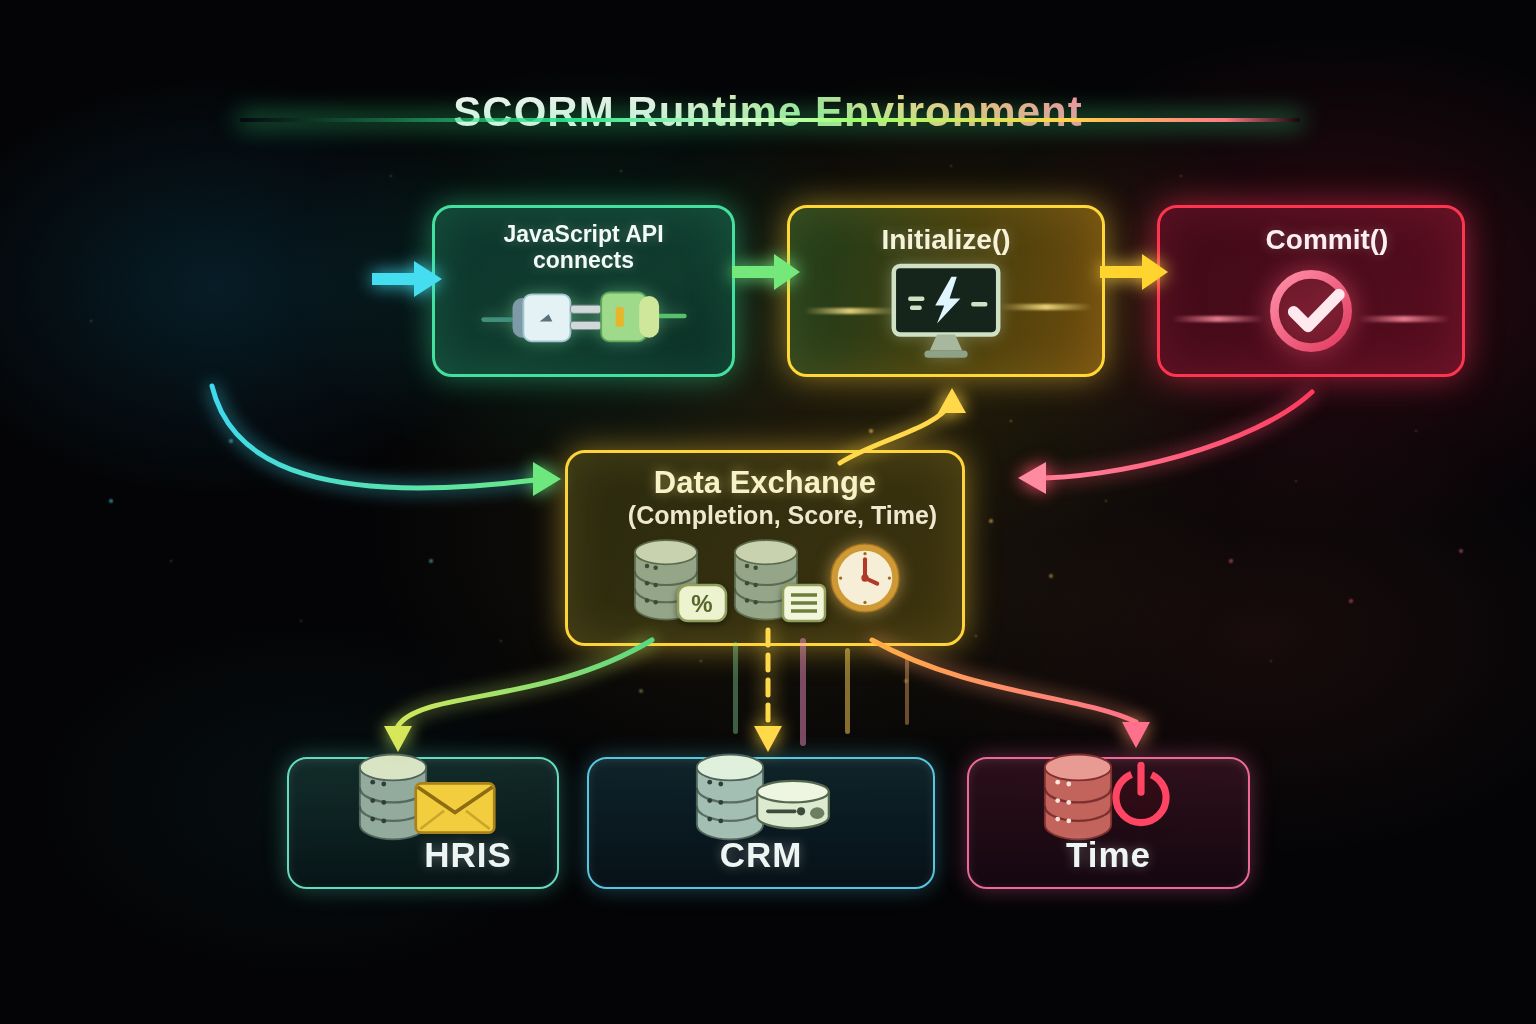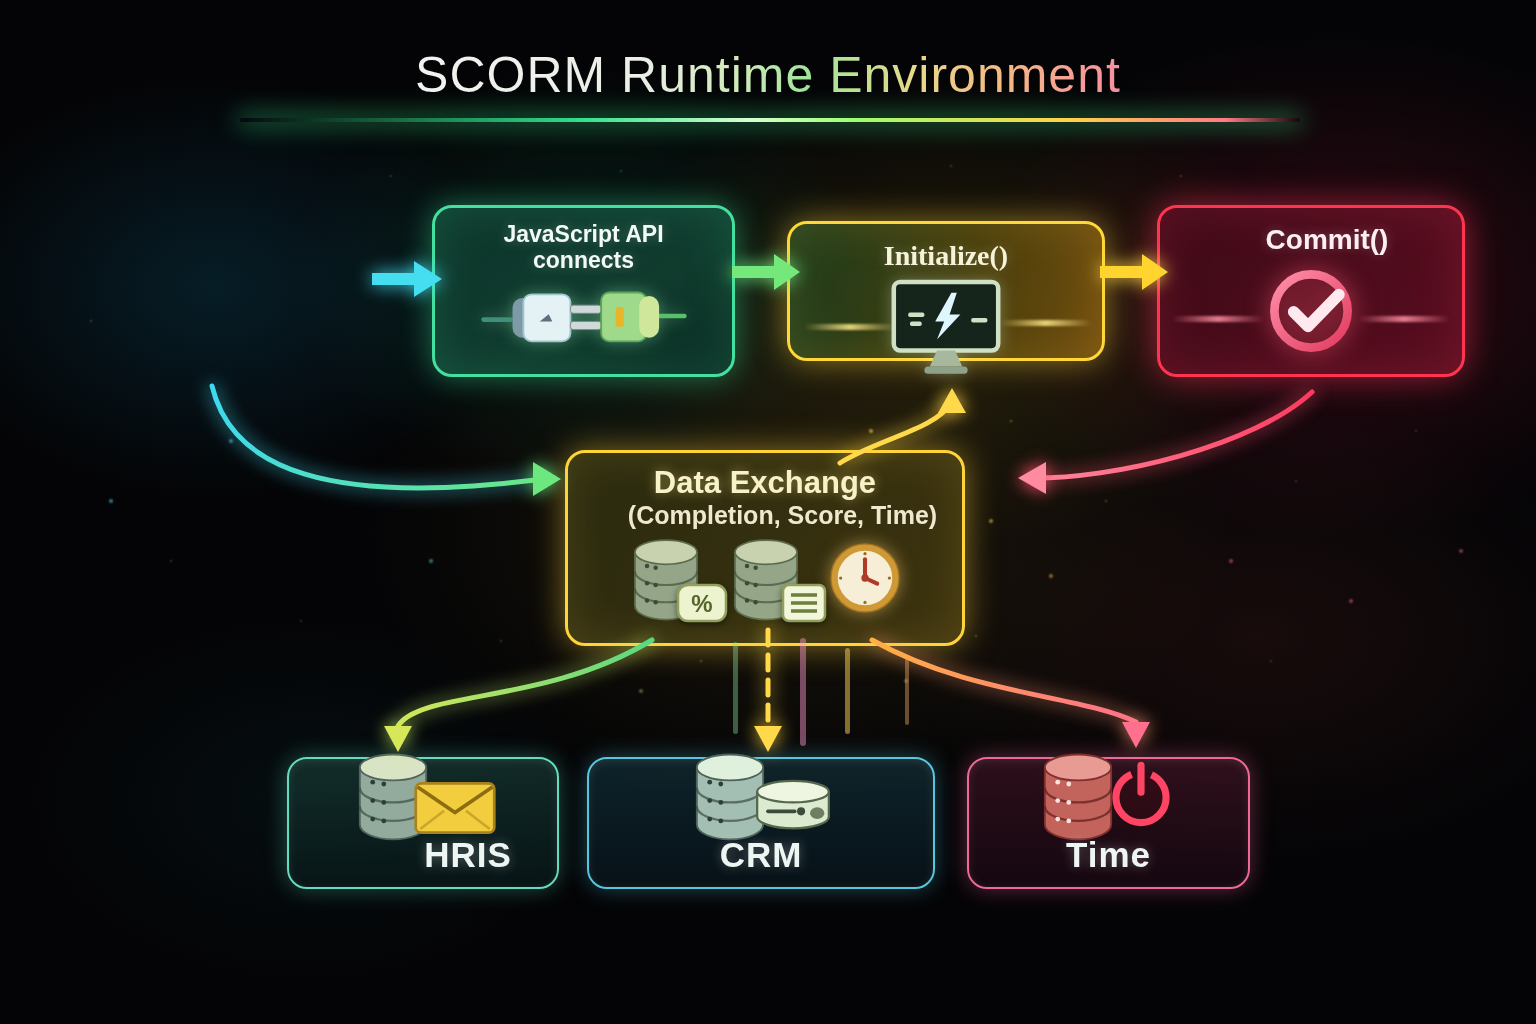--- a/index.html
+++ b/index.html
@@ -29,23 +29,23 @@
       1105px 500px 2px 0 rgba(255,190,90,.4), 1230px 560px 2px 1px rgba(255,120,130,.5),
       1295px 480px 2px 0 rgba(255,100,120,.45), 1350px 600px 2px 1px rgba(255,110,125,.5),
       1415px 430px 2px 0 rgba(255,120,130,.4), 1270px 660px 2px 0 rgba(255,110,120,.4),
       1460px 550px 2px 1px rgba(255,130,140,.45), 620px 170px 2px 0 rgba(220,240,230,.3),
       950px 165px 2px 0 rgba(240,230,220,.3), 1180px 175px 2px 0 rgba(250,220,220,.3),
       390px 175px 2px 0 rgba(220,235,240,.3);
   }
 
   .title-wrap { position:absolute; top:46px; left:0; width:100%; text-align:center; }
   .title {
-    display:inline-block; font-size:50px; font-weight:normal; letter-spacing:1px;
+    display:inline-block; font-size:42px; font-weight:bold; letter-spacing:1px;
     background:linear-gradient(90deg,#f2f2f0 0%,#eaefe7 32%,#cfe9b6 46%,#9fe49a 56%,#e8d98a 71%,#f5b784 84%,#f78fa0 100%);
-    -webkit-background-clip:text; background-clip:text; color:transparent;
+    -webkit-background-clip:text; background-clip:text; color:transparent;margin-top:42px;
   }
   .title-line {
     position:absolute; top:118px; left:240px; width:1060px; height:4px; border-radius:2px;
     background:linear-gradient(90deg, rgba(0,0,0,0) 0%, #2fe08a 32%, #d6ffd0 48%, #9dff6e 58%, #ffd24a 78%, #ff7a86 93%, rgba(0,0,0,0) 100%);
     box-shadow:0 0 24px 3px rgba(60,255,150,.55);
   }
 
   .box { position:absolute; border-radius:20px; box-sizing:border-box; }
   .box-lms {
     left:75px; top:205px; width:305px; height:172px;
@@ -54,25 +54,24 @@
       radial-gradient(180px 80px at 35% 85%, rgba(70,160,190,.3), transparent);
     box-shadow:0 0 30px rgba(60,220,245,.5), inset 0 0 50px rgba(40,160,200,.22);
   }
   .box-js {
     left:432px; top:205px; width:303px; height:172px;
     border:3px solid #43e0a0;
     background:linear-gradient(150deg, rgba(14,56,46,.94), rgba(16,62,48,.92) 60%, rgba(10,44,36,.94));
     box-shadow:0 0 30px rgba(60,230,160,.45), inset 0 0 48px rgba(60,200,140,.2);
   }
   .box-init {
-    left:787px; top:221px; width:318px; height:140px;
+    left:787px; top:205px; width:318px; height:172px;
     border:3px solid #ffd736;
     background:linear-gradient(100deg, rgba(28,62,30,.95), rgba(72,64,12,.94) 55%, rgba(120,82,14,.9));
     box-shadow:0 0 32px rgba(255,210,60,.5), inset 0 0 48px rgba(255,200,60,.16);
-    font-family:Liberation Serif, serif;
   }
   .box-commit {
     left:1157px; top:205px; width:308px; height:172px;
     border:3px solid #ff3550;
     background:linear-gradient(120deg, rgba(64,10,24,.95), rgba(92,14,32,.92));
     box-shadow:0 0 34px rgba(255,50,90,.55), inset 0 0 50px rgba(255,60,100,.18);
   }
   .box-data {
     left:565px; top:450px; width:400px; height:196px;
     border:3px solid #ffd43a;

